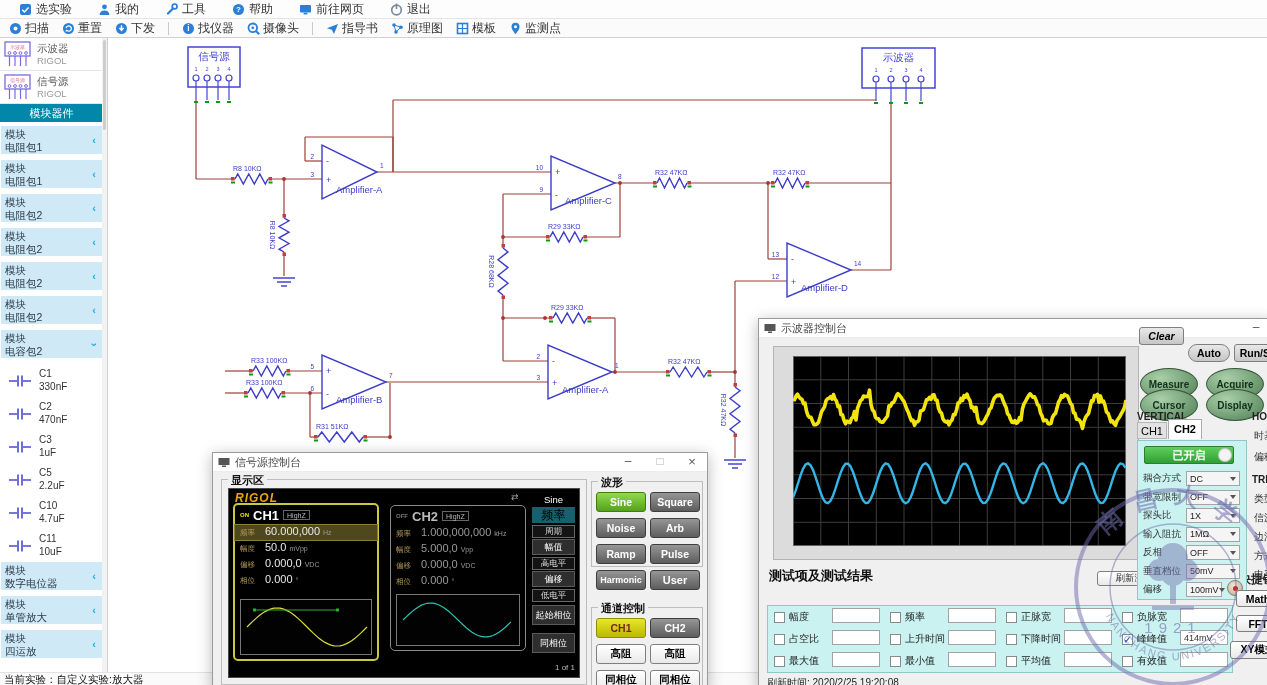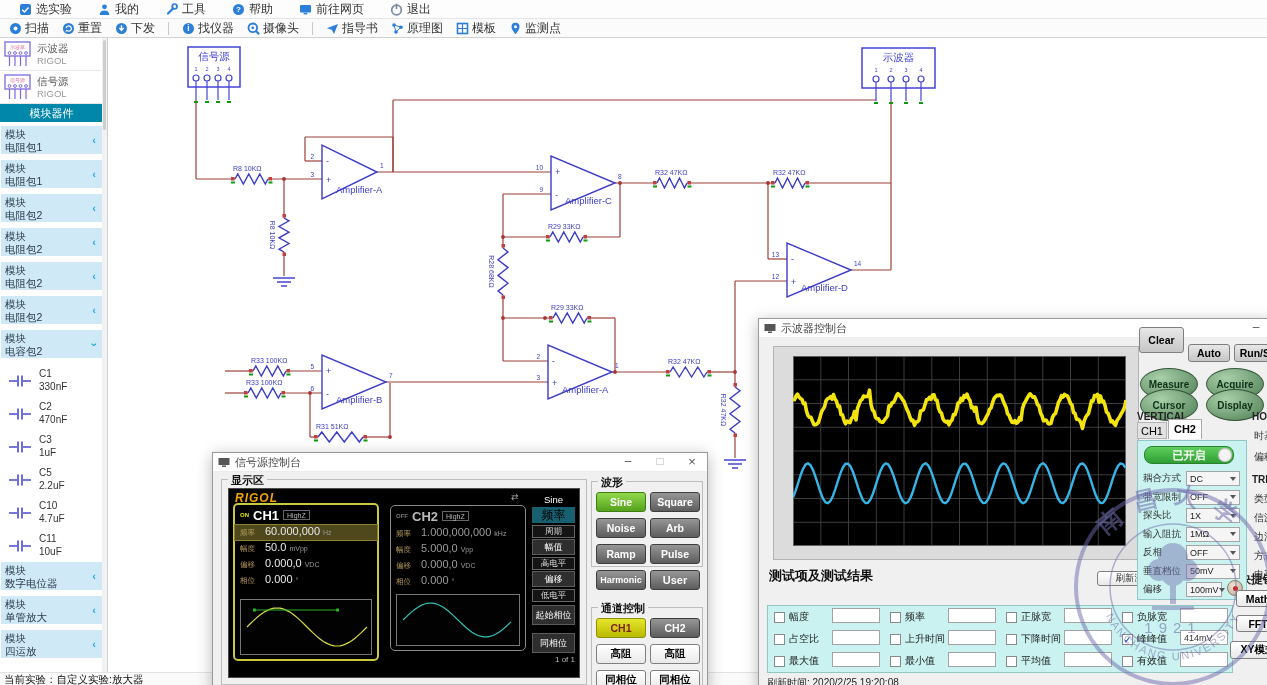--- a/index.html
+++ b/index.html
@@ -54,21 +54,21 @@
 .prow .pu{font-size:7px;color:#999;}
 .prow.hl{background:#4f481d;outline:1px solid #8a8030;}
 .dim .pv{color:#9a9a9a;}
 .pvw{position:absolute;border:1px solid #777;background:#020202;}
 .btn{position:absolute;display:flex;align-items:center;justify-content:center;font-weight:bold;border:1px solid #7f7f7f;border-radius:3px;background:linear-gradient(#fdfdfd,#dadada);font-size:10.5px;color:#000;}
 .btn.dark{background:linear-gradient(#969696,#5d5d5d);color:#fff;border-color:#3e3e3e;}
 .btn.green{background:linear-gradient(#93d94e,#54a21b);color:#fff;border-color:#3f7d10;}
 .btn.yellow{background:linear-gradient(#e6e62c,#b9b900);color:#7c1f1f;border-color:#8f8f00;}
 .btn.light{background:linear-gradient(#ffffff,#e9e9e9);}
 .oval{position:absolute;width:58px;height:32px;border-radius:50%;background:radial-gradient(ellipse at 35% 30%,#a9d0a9,#4e7d52);border:1px solid #36553a;color:#10301a;font-size:10px;font-weight:bold;display:flex;align-items:center;justify-content:center;}
-.toggle{position:absolute;left:6px;top:5px;width:90px;height:18px;border-radius:8px;background:linear-gradient(#5ecf5e,#2f9f33);border:1px solid #2a7f2e;color:#fff;font-size:11px;font-weight:bold;display:flex;align-items:center;justify-content:center;}
+.toggle{position:absolute;left:6px;top:5px;width:90px;height:18px;border-radius:2px;background:linear-gradient(#5ecf5e,#2f9f33);border:1px solid #2a7f2e;color:#fff;font-size:11px;font-weight:bold;display:flex;align-items:center;justify-content:center;}
 .toggle .knob2{position:absolute;right:1px;top:1px;width:14px;height:14px;background:#f4f4f4;border-radius:50%;box-shadow:inset 0 0 2px #777;}
 .vrow{position:absolute;left:5px;height:15px;font-size:9.5px;color:#333;display:flex;align-items:center;white-space:nowrap;}
 .vsel{position:absolute;height:15px;background:#f5f5f5;border:1px solid #a5a5a5;font-size:9px;color:#222;display:flex;align-items:center;justify-content:space-between;padding:0 3px;}
 .varrow{width:0;height:0;border-left:3px solid transparent;border-right:3px solid transparent;border-top:4px solid #555;}
 .knobctl{position:absolute;width:16px;height:16px;border-radius:50%;background:radial-gradient(circle at 40% 35%,#efe5d6,#b9a88e);border:1px solid #8d7f68;}
 .knobctl::after{content:"";position:absolute;left:5px;top:5px;width:5px;height:5px;border-radius:50%;background:#cc2222;}
 .cb{width:11px;height:11px;flex:none;background:#fff;border:1px solid #8a8a8a;font-size:9px;line-height:10px;text-align:center;color:#2255cc;font-weight:bold;}
 .inp{position:absolute;height:15px;background:#fff;border:1px solid #a3a3a3;font-size:9px;color:#333;display:flex;align-items:center;padding-left:3px;}
 .mrow{position:absolute;display:flex;align-items:center;gap:4px;font-size:10px;color:#222;}
 #mtabs{position:absolute;background:#dfe2f4;border:1px solid #b9bdd9;white-space:nowrap;}
@@ -665,21 +665,21 @@
         <div id="softkeys">
             <div class="sk head" style="top: 2px; height: 13px;">Sine</div>
             <div class="sk key-active" style="top: 16px; height: 16px;">频率</div>
             <div class="sk sub" style="top: 34px; height: 13px;">周期</div>
             <div class="sk key" style="top: 48px; height: 16px;">幅值</div>
             <div class="sk sub" style="top: 66px; height: 13px;">高电平</div>
             <div class="sk key" style="top: 80px; height: 16px;">偏移</div>
             <div class="sk sub" style="top: 98px; height: 13px;">低电平</div>
             <div class="sk key" style="top: 114px; height: 20px;">起始相位</div>
             <div class="sk key" style="top: 142px; height: 20px;">同相位</div>
-            <div class="sk page" style="top: 162px; height: 12px;">1 of 1</div>
+            <div class="sk page" style="top: 170px; height: 12px;">1 of 1</div>
           </div>
         <div class="chpanel" id="ch1panel">
             <div class="chhead">
               <span class="chstate" style="color: rgb(230, 230, 0);">ON</span>
               <span class="chname">CH1</span>
               <span class="chimp">HighZ</span>
             </div>
             <div class="prow hl">
               <span class="pl">频率</span>
               <span class="pv">60.000,000</span>
@@ -867,22 +867,22 @@
         <div class="mrow" style="left: 354px; top: 48px;">
           <span class="cb"></span>
           <span>有效值</span>
         </div>
         <div class="inp" style="left: 412px; top: 46px; width: 48px;"></div>
       </div>
     <div id="mtime">刷新时间: 2020/2/25 19:20:08</div>
     <span class="secLbl" style="left:480px;top:252px;font-size:12px;">快捷键</span>
     <div id="scbtns"></div>
   <span class="secLbl" style="left: 380px; top: 16px;">MENU</span>
-      <div class="btn" style="left: 380px; top: 8px; width: 45px; height: 26px; background: linear-gradient(rgb(232, 232, 232), rgb(198, 198, 198));">Clear</div>
-      <div class="btn" style="left: 429px; top: 25px; width: 42px; height: 18px; background: linear-gradient(rgb(232, 232, 232), rgb(198, 198, 198));">Auto</div>
+      <div class="btn" style="left: 380px; top: 8px; width: 45px; height: 18px; background: linear-gradient(rgb(232, 232, 232), rgb(198, 198, 198)); font-style: italic;">Clear</div>
+      <div class="btn" style="left: 429px; top: 25px; width: 42px; height: 18px; background: linear-gradient(rgb(232, 232, 232), rgb(198, 198, 198)); border-radius: 9px;">Auto</div>
       <div class="btn" style="left: 475px; top: 25px; width: 58px; height: 18px; background: linear-gradient(rgb(232, 232, 232), rgb(198, 198, 198));">Run/Stop</div>
       <div class="oval" style="left: 381px; top: 49px;">Measure</div>
       <div class="oval" style="left: 447px; top: 49px;">Acquire</div>
       <div class="oval" style="left: 381px; top: 70px;">Cursor</div>
       <div class="oval" style="left: 447px; top: 70px;">Display</div>
       <span class="secLbl" style="left: 378px; top: 92px;">VERTICAL</span>
       <div style="position: absolute; left: 378px; top: 103px; width: 30px; height: 17px; text-align: center; font-size: 11px; background: rgb(226, 226, 226); border: 1px solid rgb(181, 181, 181); line-height: 16px;">CH1</div>
       <div style="position: absolute; left: 409px; top: 100px; width: 34px; height: 20px; text-align: center; font-size: 11px; background: rgb(255, 255, 255); font-weight: bold; border-top: 1px solid rgb(170, 170, 170); border-right: 1px solid rgb(170, 170, 170); border-left: 1px solid rgb(170, 170, 170); border-image: initial; border-bottom: none; line-height: 19px; z-index: 2;">CH2</div>
       <div class="cyanp" style="left: 378px; top: 121px; width: 110px; height: 160px;">
         <div class="toggle">

